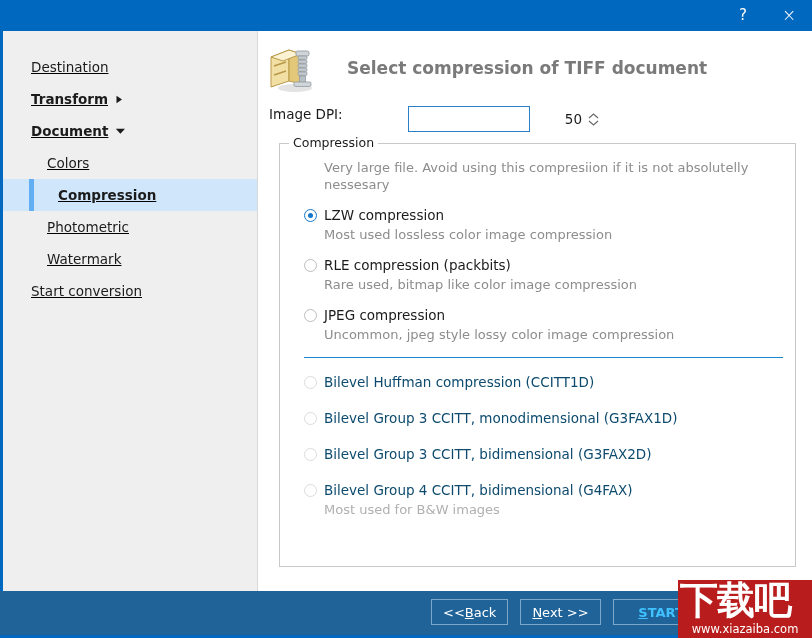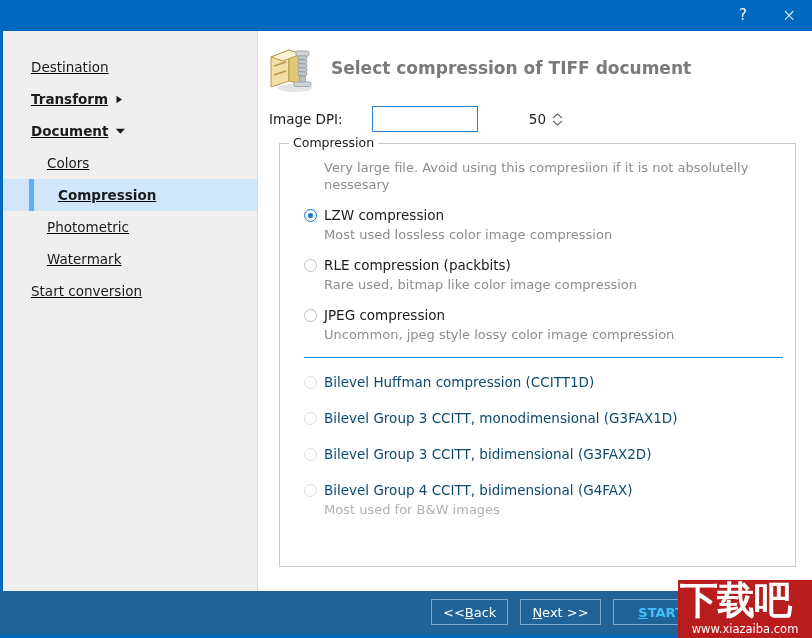--- a/index.html
+++ b/index.html
@@ -97,46 +97,46 @@
     position: absolute;
     top: 0; left: 256px;
     width: 553px; height: 560px;
     background: #ffffff;
   }
 
   .hdr {
     position: absolute;
     top: 10px; left: 6px;
     display: flex; align-items: center;
-    gap: 12px;
+    gap: 28px;
   }
   .hdr-title {
     font-size: 17px;
     font-weight: bold;
     color: #7a7a7a;
     white-space: nowrap;
   }
 
   
   .zip-icon { width: 54px; height: 54px; position: relative; }
 
   
   .dpi-row {
     position: absolute;
     top: 75px; left: 10px;
-    display: flex; align-items: center;
+    display: flex; align-items: flex-start; gap: 36px;
   }
   .dpi-label {
     font-size: 13.5px;
     color: #1b1b1b;
     width: 103px;
   }
   .spin {
     position: relative;
-    width: 106px; height: 26px;
+    width: 122px; height: 26px;
     border: 1px solid #2a7fc9;
     background: #ffffff;
     display: flex; align-items: center;
   }
   .spin-val {
     flex: 1;
     text-align: right;
     padding-right: 6px;
     font-size: 13.5px;
     color: #1b1b1b;

